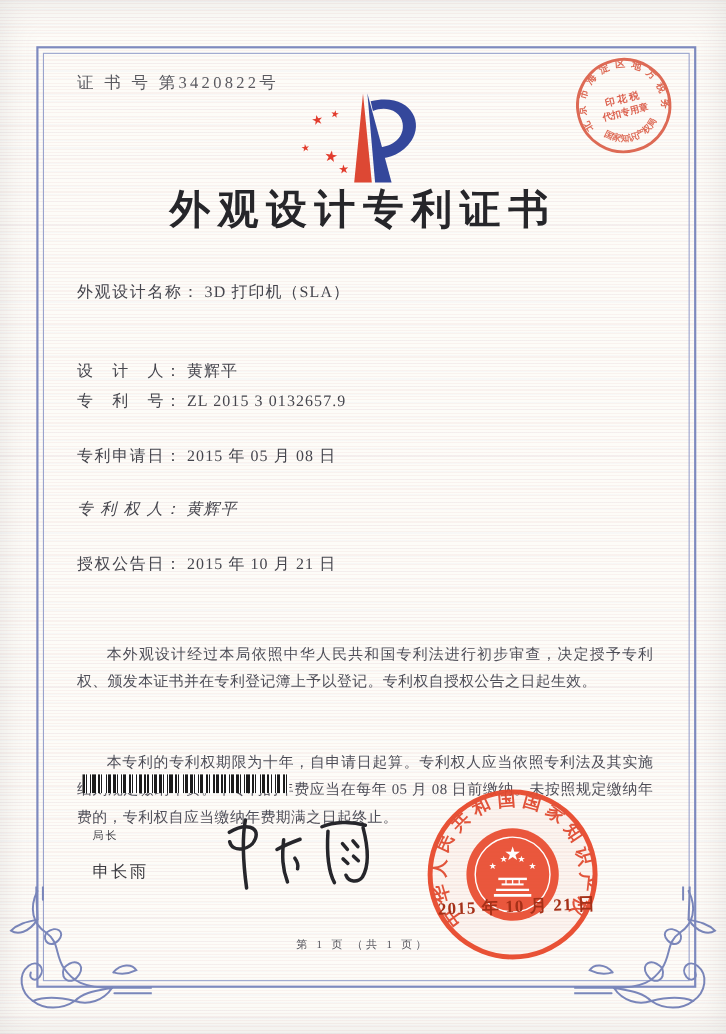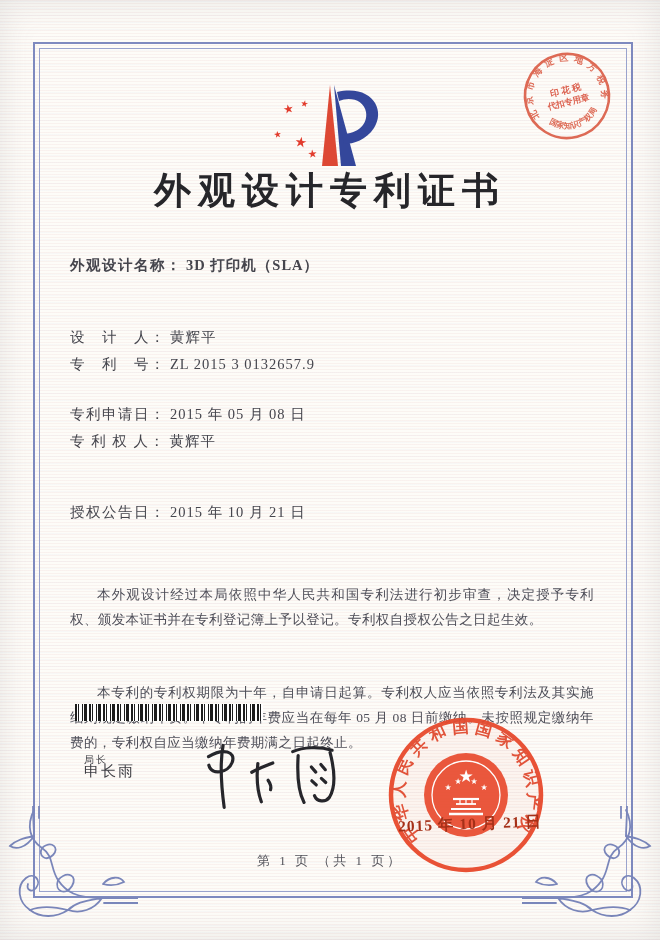--- a/index.html
+++ b/index.html
@@ -19,59 +19,60 @@
   .frame-inner { position:absolute; left:39px; top:48px; width:588px; height:844px; border:1px solid #9aa3cd; }
 
   .cert-no { position:absolute; left:70px; top:66px; font-size:15px; letter-spacing:3px; color:#5a5a60; }
 
   .logo { position:absolute; left:270px; top:80px; width:128px; height:92px; }
 
   .title { position:absolute; left:0; top:166px; width:660px; text-align:center;
            font-size:37px; font-weight:600; letter-spacing:7px; color:#26262a; }
 
   .field { position:absolute; left:70px; font-size:14.5px; color:#45454d; letter-spacing:1px; white-space:nowrap; }
-  .f0{top:256px;font-weight:bold;} .f1{top:308px;margin-top:20px;} .f2{top:355px;} .f3{top:405px;} .f4{top:432px;} .f5{top:503px;}
+  .f0{top:256px;} .f1{top:308px;margin-top:20px;} .f2{top:355px;} .f3{top:405px;} .f4{top:453px;font-style:italic;} .f5{top:503px;}
   .field .lab { letter-spacing:1.5px; }
   .field .val { margin-left:4px; }
 
   .paras { position:absolute; left:70px; top:534px; width:524px; }
   .paras p { font-size:13.5px; line-height:1.86; color:#4e4e58; text-indent:2em; letter-spacing:0.4px; text-align:justify;margin-top:48px; }
 
   .barcode { position:absolute; left:75px; top:704px; width:188px; height:17px;
     background: repeating-linear-gradient(90deg,
       #1c1c1c 0px, #1c1c1c 2px, #fff 2px, #fff 3px,
       #1c1c1c 3px, #1c1c1c 4px, #fff 4px, #fff 7px,
       #1c1c1c 7px, #1c1c1c 8px, #fff 8px, #fff 9px,
       #1c1c1c 9px, #1c1c1c 12px, #fff 12px, #fff 14px);
   }
 
   .signer-role { position:absolute; left:84px; top:753px; font-size:10px; letter-spacing:2px; color:#3c3c42; }
-  .signer-name { position:absolute; left:84px; top:762px; font-size:15px; letter-spacing:2px; color:#3c3c42; }
+  .signer-name { position:absolute; left:84px; top:783px; font-size:15px; letter-spacing:2px; color:#3c3c42; }
   .signature   { position:absolute; left:192px; top:730px; width:160px; height:82px; transform:rotate(-2deg); }
 
   .seal { position:absolute; left:381px; top:710px; width:170px; height:170px; opacity:0.95; z-index:20; }
   .seal-date { position:absolute; left:390px; top:814px; width:160px; text-align:center; z-index:21;
                font-size:15.5px; font-weight:600; letter-spacing:1px; color:#a53018; transform:rotate(-2deg); }
 
   .tax-stamp { position:absolute; left:521px; top:50px; width:92px; height:92px; transform:rotate(-14deg); z-index:22; }
 
   .footer { position:absolute; left:0; top:852px; width:660px; text-align:center;
-            font-size:13px; letter-spacing:3px; color:#55555c; }
+            font-size:10px; letter-spacing:3px; color:#55555c; }
 
   .ornament { position:absolute; width:132px; height:130px; z-index:10; }
   .orn-left  { left:6px;  top:806px; }
   .orn-right { left:522px; top:806px; transform:scaleX(-1); }
 </style>
 </head>
 <body>
 
 <div id="page">
   <div class="frame-outer"></div>
   <div class="frame-inner"></div>
 
+  <div class="cert-no">证 书 号 第3420822号</div>
 
   <svg class="logo" viewBox="0 0 128 92">
     <text x="14" y="34" font-size="12" fill="#e23c2d" transform="rotate(-12 14 34)">★</text>
     <text x="30" y="26" font-size="9" fill="#e23c2d" transform="rotate(10 30 26)">★</text>
     <text x="4" y="58" font-size="9" fill="#e23c2d" transform="rotate(-8 4 58)">★</text>
     <text x="24" y="66" font-size="14" fill="#e23c2d" transform="rotate(8 24 66)">★</text>
     <text x="38" y="78" font-size="11" fill="#e23c2d" transform="rotate(-6 38 78)">★</text>
     <polygon points="60,5 68,86 52,86" fill="#dd4834"></polygon>
     <polygon points="64,5 86,86 71,86" fill="#34479b"></polygon>
     <path d="M 67,12 C 102,4 116,30 104,48 C 96,60 84,64 74,64 L 72,54 C 88,54 98,44 96,32 C 94,20 80,16 69,21 Z" fill="#34479b"></path>

